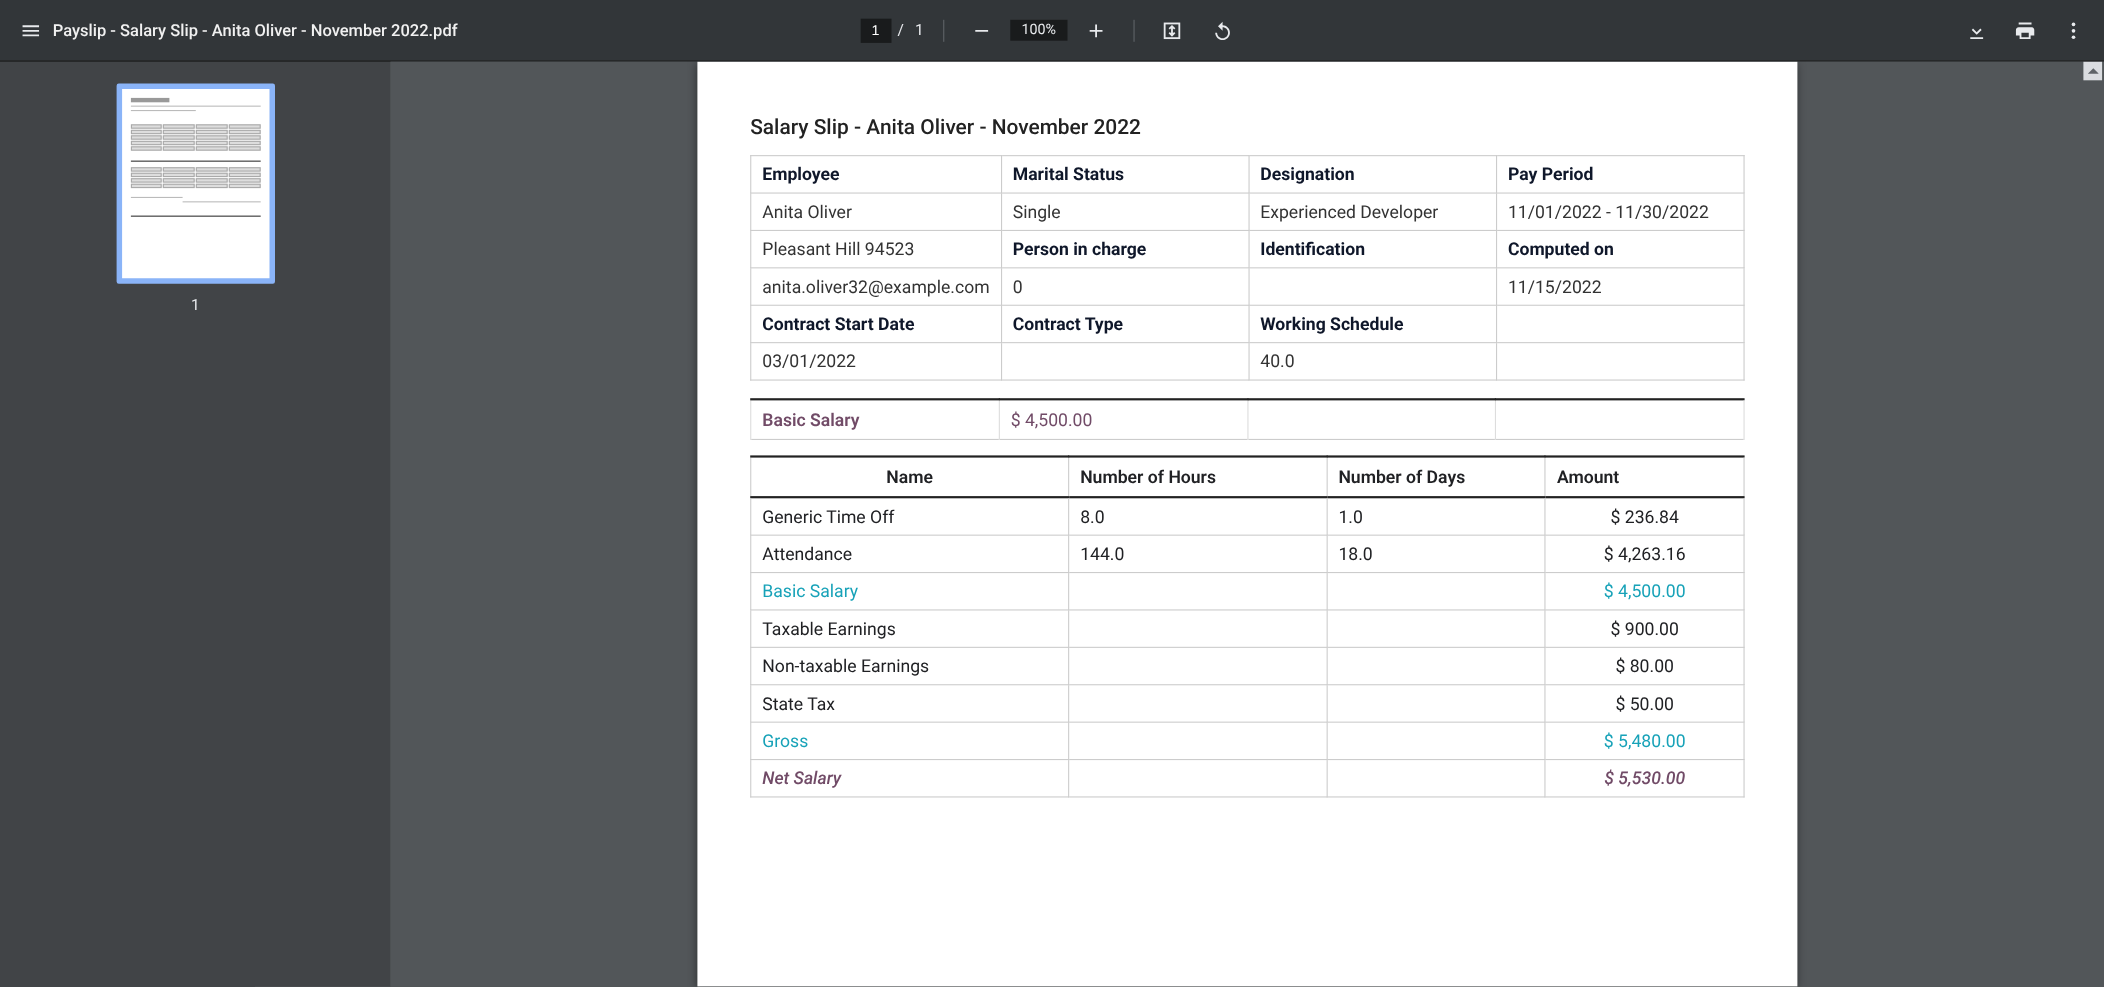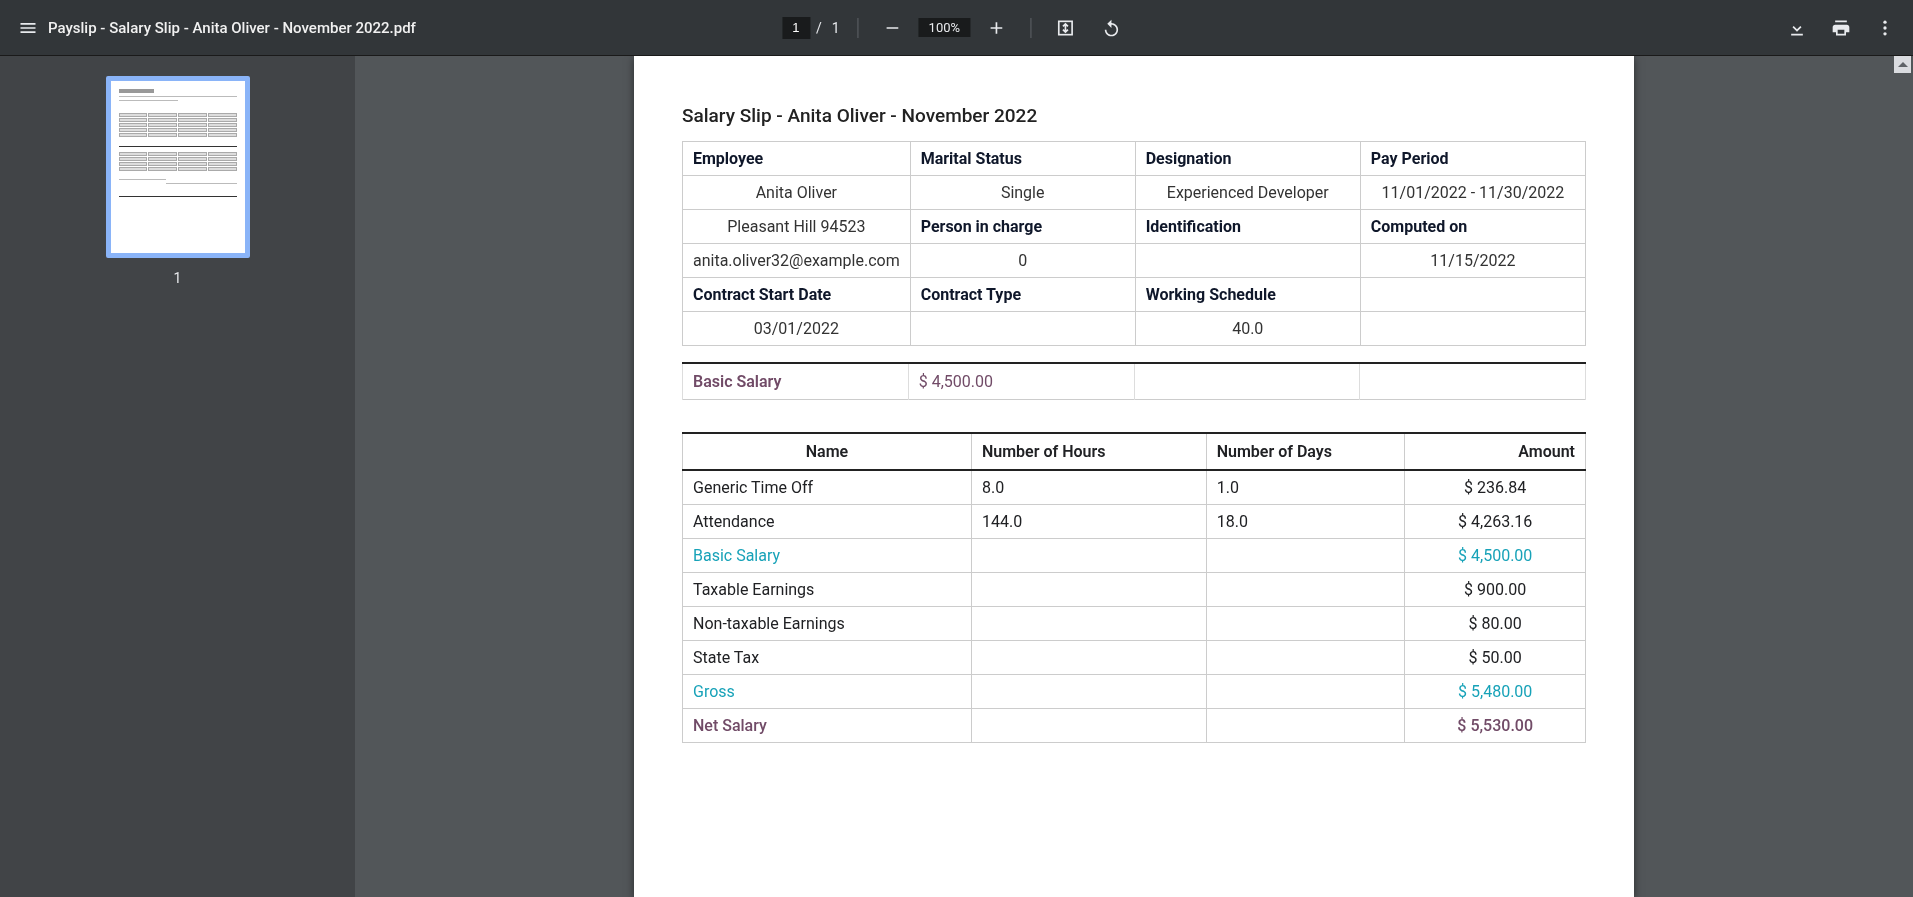--- a/index.html
+++ b/index.html
@@ -165,58 +165,58 @@
   }
 
   
   .info td {
     border: 1px solid #ccc;
     padding: 6px 10px;
     vertical-align: middle;
     height: 34px;
   }
   .info .lbl { font-weight: 700; color: #0f172a; margin-left: 34px; }
-  .info .val { color: #333; text-align: center; }
+  .info .val { color: #333; }
 
   .basic-row {
     margin-top: 16px;
     border-top: 2px solid #222;
     border-bottom: 1px solid #ccc;
   }
   .basic-row td {
     padding: 8px 10px;
     border-right: 1px solid #ddd;
     border-left: 1px solid #ddd;
   }
   .basic-row .lbl { font-weight: 600; color: #714b67; }
   .basic-row .amt { color: #714b67; }
 
   
   .lines {
-    margin-top: 32px;
+    margin-top: 14px;
     border-top: 2px solid #222;
   }
   .lines th {
     font-weight: 600;
     padding: 8px 10px;
     border-bottom: 2px solid #222;
     border-left: 1px solid #ccc;
     border-right: 1px solid #ccc;
     text-align: left;
   }
   .lines th:first-child { text-align: center; }
-  .lines th.right { text-align: right; }
+  .lines th.right { text-align: left; }
   .lines td {
     padding: 6px 10px;
     border: 1px solid #ccc;
     height: 34px;
   }
   .lines td.right { text-align: center; }
   .teal { color: #17a2b8; }
-  .purple { color: #714b67; font-weight: 500; }
+  .purple { color: #714b67; font-weight: 500; font-style: italic; }
 </style>
 </head>
 <body>
 
 <div class="toolbar">
   <div class="icon-btn">
     <svg width="20" height="20" viewBox="0 0 24 24" fill="#e8eaed">
         <path d="M3 6h18v2H3V6zm0 5h18v2H3v-2zm0 5h18v2H3v-2z"></path>
       </svg>
   </div>

